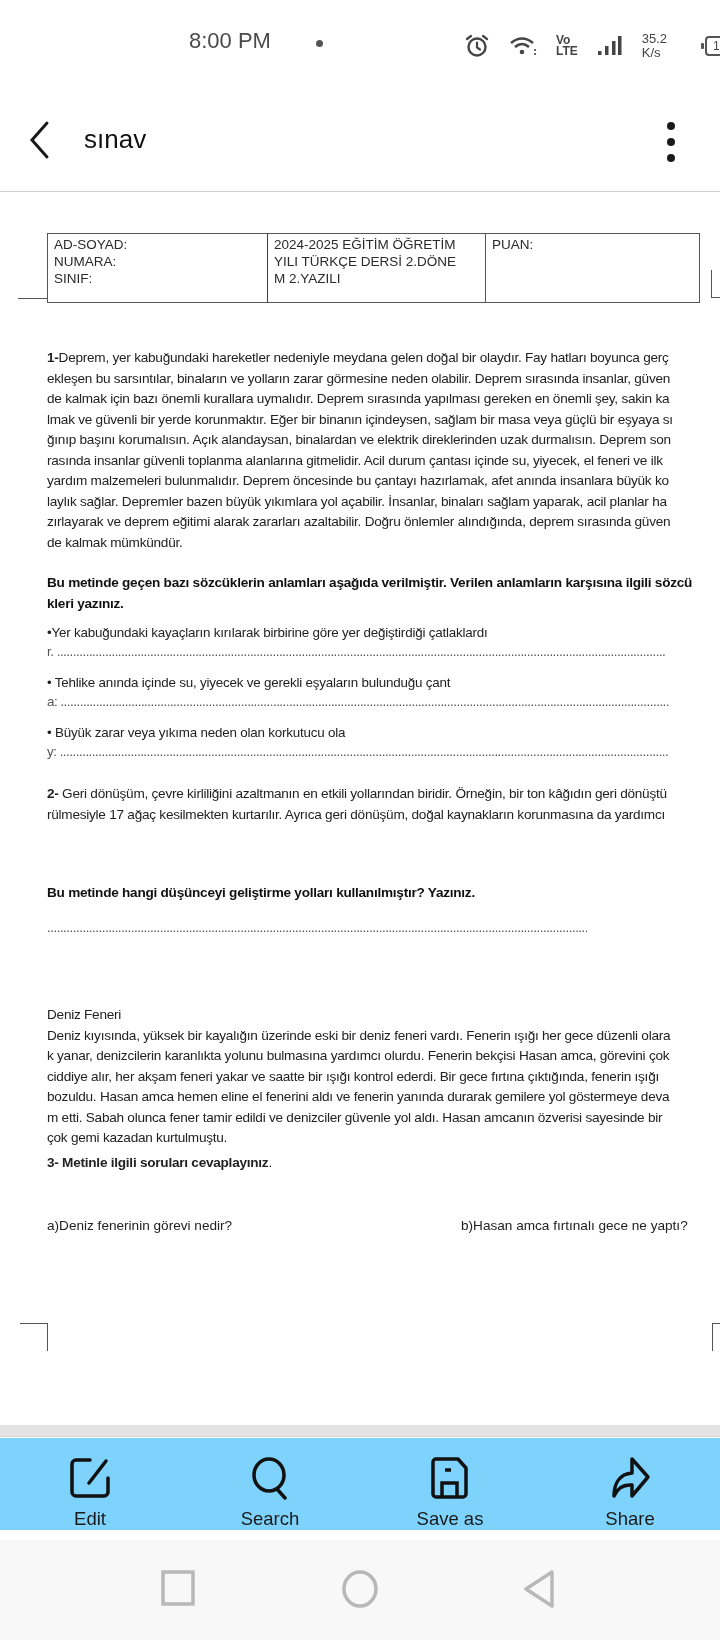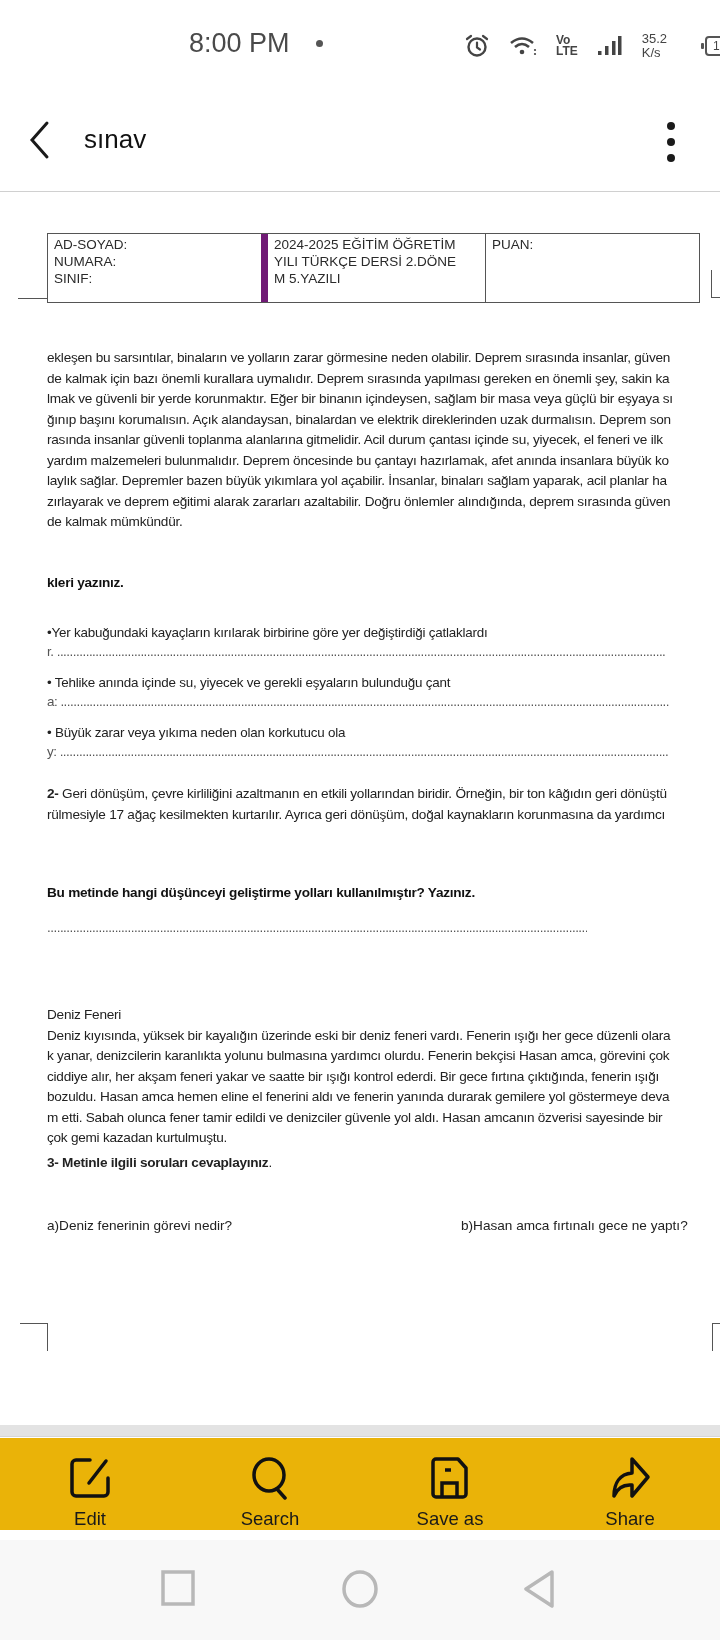--- a/index.html
+++ b/index.html
@@ -1,21 +1,21 @@
 <!DOCTYPE html>
 <html><head>
 <meta charset="utf-8">
 <style>
   * { box-sizing: border-box; margin: 0; padding: 0; }
   html, body { width: 720px; height: 1640px; background: #ffffff; overflow: hidden; }
   body { font-family: "Liberation Sans", sans-serif; color: #1c1c1c; position: relative; }
 
   
   .status-bar { position: absolute; top: 0; left: 0; width: 720px; height: 90px; }
-  .status-time { position: absolute; left: 189px; top: 28px; font-size: 27px; color: #4a4a4a; font-family: "Liberation Sans", sans-serif; }
+  .status-time { position: absolute; left: 189px; top: 28px; font-size: 22px; color: #4a4a4a; font-family: "Liberation Sans", sans-serif; }
   .status-dot { position: absolute; left: 316px; top: 40px; width: 7px; height: 7px; border-radius: 50%; background: #555; }
   .status-icons { position: absolute; left: 464px; top: 28px; height: 36px; display: flex; align-items: center; gap: 18px; color: #444; }
   .si { display: inline-flex; align-items: center; justify-content: center; }
   .volte { display: flex; flex-direction: column; line-height: 11px; font-size: 12px; font-weight: bold; color: #444; }
   .speed { display: flex; flex-direction: column; line-height: 14px; font-size: 13px; color: #444; margin-left: 2px; }
   .battery { position: relative; width: 40px; height: 20px; border: 2px solid #555; border-radius: 4px; font-size: 12px; color: #444; display: flex; align-items: center; padding-left: 6px; margin-left: 20px; }
   .battery::after { content: ""; position: absolute; right: 3px; top: 3px; width: 4px; height: 10px; background: #aaa; }
   .battery::before { content: ""; position: absolute; left: -6px; top: 5px; width: 3px; height: 6px; background: #555; border-radius: 1px; }
 
   
@@ -28,35 +28,35 @@
   
   .doc { position: absolute; top: 193px; left: 0; width: 720px; height: 1236px; background: #fff; overflow: hidden; }
   .mark { position: absolute; border-color: #555; border-style: solid; border-width: 0; }
   .mark-hline-left { left: 18px; top: 105px; width: 30px; height: 1px; background: #555; }
   .mark-right-top { left: 711px; top: 77px; width: 10px; height: 28px; border-left-width: 1px; border-bottom-width: 1px; }
   .mark-bl { left: 20px; top: 1130px; width: 28px; height: 28px; border-top-width: 1px; border-right-width: 1px; }
   .mark-br { left: 712px; top: 1130px; width: 12px; height: 28px; border-top-width: 1px; border-left-width: 1px; }
 
   .header-table { position: absolute; left: 47px; top: 40px; width: 653px; height: 70px; border: 1px solid #555; display: flex; }
   .ht-cell { font-size: 13.5px; line-height: 17px; color: #2a2a2a; padding: 2px 6px; font-family: "Liberation Sans", sans-serif; }
-  .ht-c1 { width: 220px; border-right: 7px solid #701a75; }
+  .ht-c1 { width: 220px; border-right: 1px solid #701a75; }
   .ht-c2 { width: 218px; border-right: 1px solid #555; }
   .ht-c3 { flex: 1; }
 
   .para { position: absolute; left: 47px; width: 665px; font-size: 13.6px; line-height: 20.5px; color: #222; letter-spacing: -0.25px; }
   .para b { font-weight: bold; }
   .bold-line { font-weight: bold; color: #111; }
   .item-line { position: absolute; left: 47px; width: 640px; font-size: 13.4px; line-height: 19px; color: #222; letter-spacing: -0.2px; }
   .dots { color: #555; letter-spacing: -0.5px; white-space: nowrap; overflow: hidden; display: block; }
 
   .q3-ab { position: absolute; top: 1025px; font-size: 13.6px; color: #222; }
 
   
   .doc-scroll-bar { position: absolute; top: 1425px; left: 0; width: 720px; height: 12px; background: #e3e3e3; border-bottom: 1px solid #d6d6d6; }
-  .toolbar { position: absolute; top: 1438px; left: 0; width: 720px; height: 92px; background: #eab308; display: flex; }
+  .toolbar { position: absolute; top: 1438px; left: 0; width: 720px; height: 92px; background: #7dd3fc; display: flex; }
   .tool { width: 180px; height: 92px; display: flex; flex-direction: column; align-items: center; padding-top: 18px; cursor: pointer; }
   .tool-label { margin-top: 8px; font-size: 18.5px; color: #1a1a1a; }
   .nav-bar { position: absolute; top: 1540px; left: 0; width: 720px; height: 100px; background: #f8f8f8; }
   .nav-btn { position: absolute; top: 30px; cursor: pointer; }
 </style>
 </head>
 <body>
 
 <div class="status-bar">
   <span class="status-time">8:00 PM</span>
@@ -120,40 +120,42 @@
 
   <div class="header-table">
     <div class="ht-cell ht-c1">
       <div>AD-SOYAD:</div>
       <div>NUMARA:</div>
       <div>SINIF:</div>
     </div>
     <div class="ht-cell ht-c2">
       <div>2024-2025 EĞİTİM ÖĞRETİM</div>
       <div>YILI TÜRKÇE DERSİ 2.DÖNE</div>
-      <div>M 5.YAZILI</div>
+      <div>M 2.YAZILI</div>
     </div>
     <div class="ht-cell ht-c3">
       <div>PUAN:</div>
     </div>
   </div>
 
   <div class="para" style="top:155px;">
+    <div><b>1-</b><span>Deprem, yer kabuğundaki hareketler nedeniyle meydana gelen doğal bir olaydır. Fay hatları boyunca gerç</span></div>
     <div>ekleşen bu sarsıntılar, binaların ve yolların zarar görmesine neden olabilir. Deprem sırasında insanlar, güven</div>
     <div>de kalmak için bazı önemli kurallara uymalıdır. Deprem sırasında yapılması gereken en önemli şey, sakin ka</div>
     <div>lmak ve güvenli bir yerde korunmaktır. Eğer bir binanın içindeysen, sağlam bir masa veya güçlü bir eşyaya sı</div>
     <div>ğınıp başını korumalısın. Açık alandaysan, binalardan ve elektrik direklerinden uzak durmalısın. Deprem son</div>
     <div>rasında insanlar güvenli toplanma alanlarına gitmelidir. Acil durum çantası içinde su, yiyecek, el feneri ve ilk</div>
     <div>yardım malzemeleri bulunmalıdır. Deprem öncesinde bu çantayı hazırlamak, afet anında insanlara büyük ko</div>
     <div>laylık sağlar. Depremler bazen büyük yıkımlara yol açabilir. İnsanlar, binaları sağlam yaparak, acil planlar ha</div>
     <div>zırlayarak ve deprem eğitimi alarak zararları azaltabilir. Doğru önlemler alındığında, deprem sırasında güven</div>
     <div>de kalmak mümkündür.</div>
   </div>
 
   <div class="para bold-line" style="top:380px;">
+    <div>Bu metinde geçen bazı sözcüklerin anlamları aşağıda verilmiştir. Verilen anlamların karşısına ilgili sözcü</div>
     <div>kleri yazınız.</div>
   </div>
 
   <div class="item-line" style="top:430px;">
     <div>•Yer kabuğundaki kayaçların kırılarak birbirine göre yer değiştirdiği çatlaklardı</div>
     <span class="dots"><span>r. </span>.............................................................................................................................................................................................</span>
   </div>
   <div class="item-line" style="top:480px;">
     <div>• Tehlike anında içinde su, yiyecek ve gerekli eşyaların bulunduğu çant</div>
     <span class="dots"><span>a: </span>.............................................................................................................................................................................................</span>

